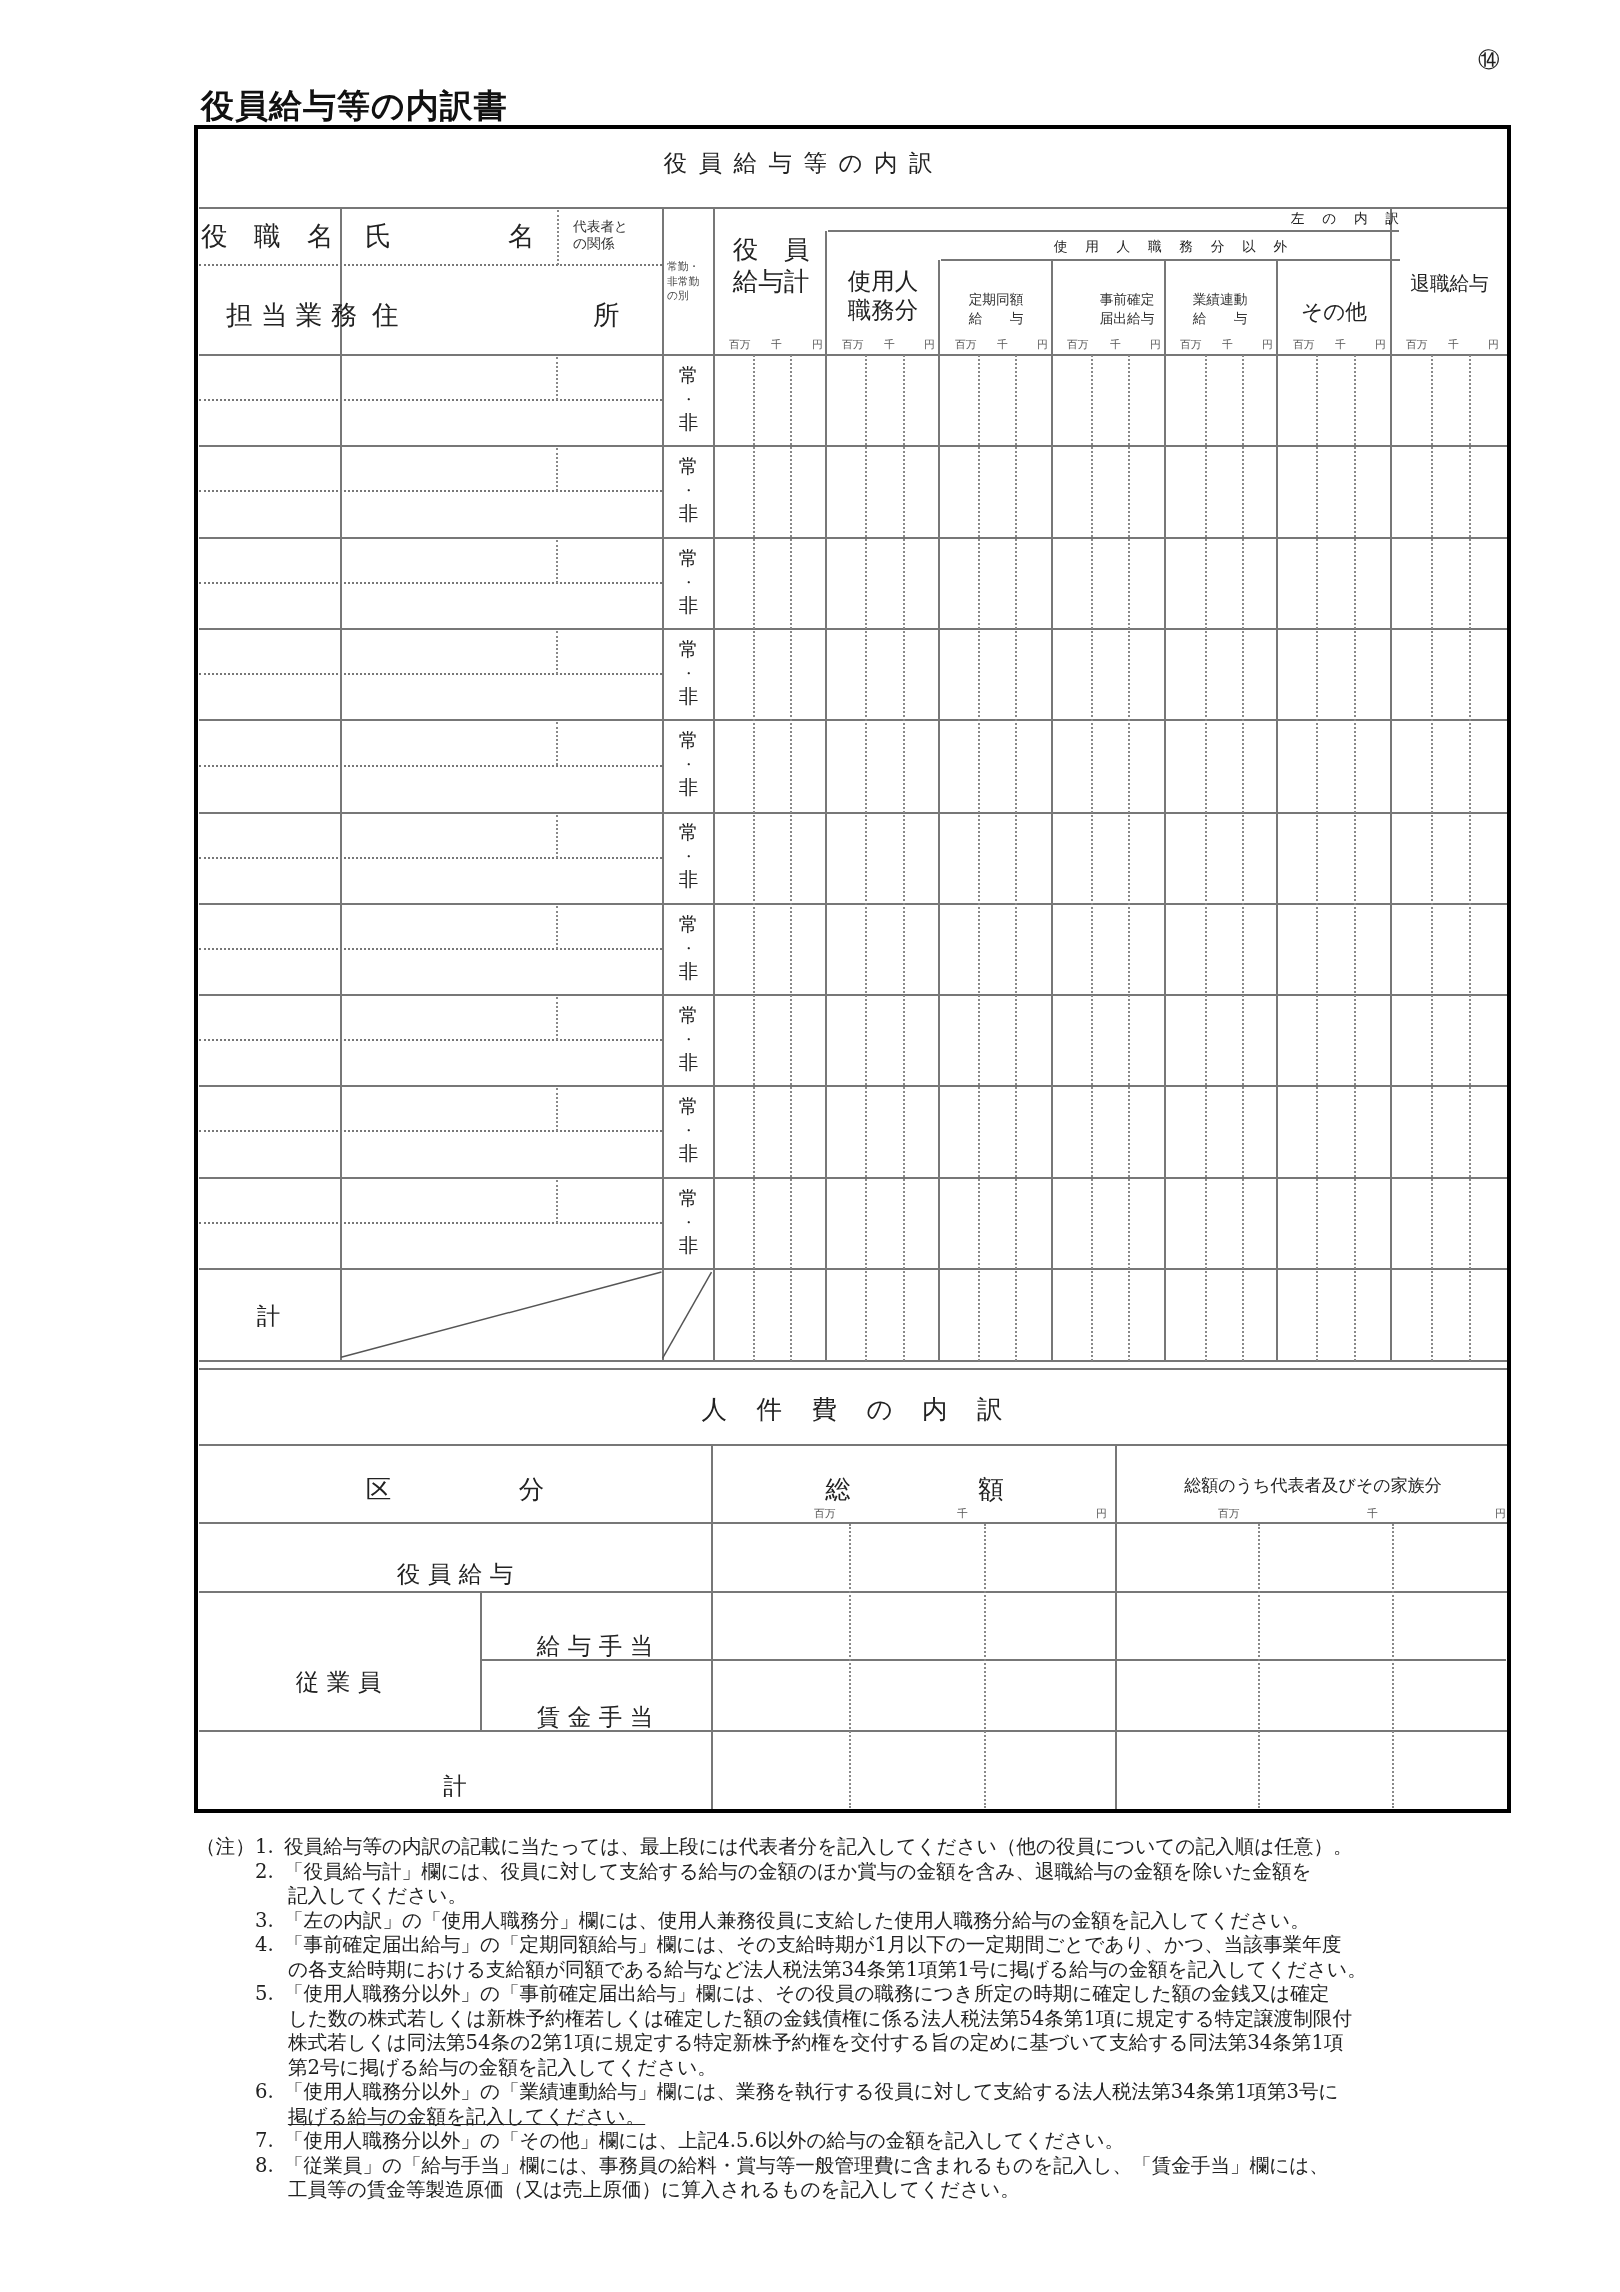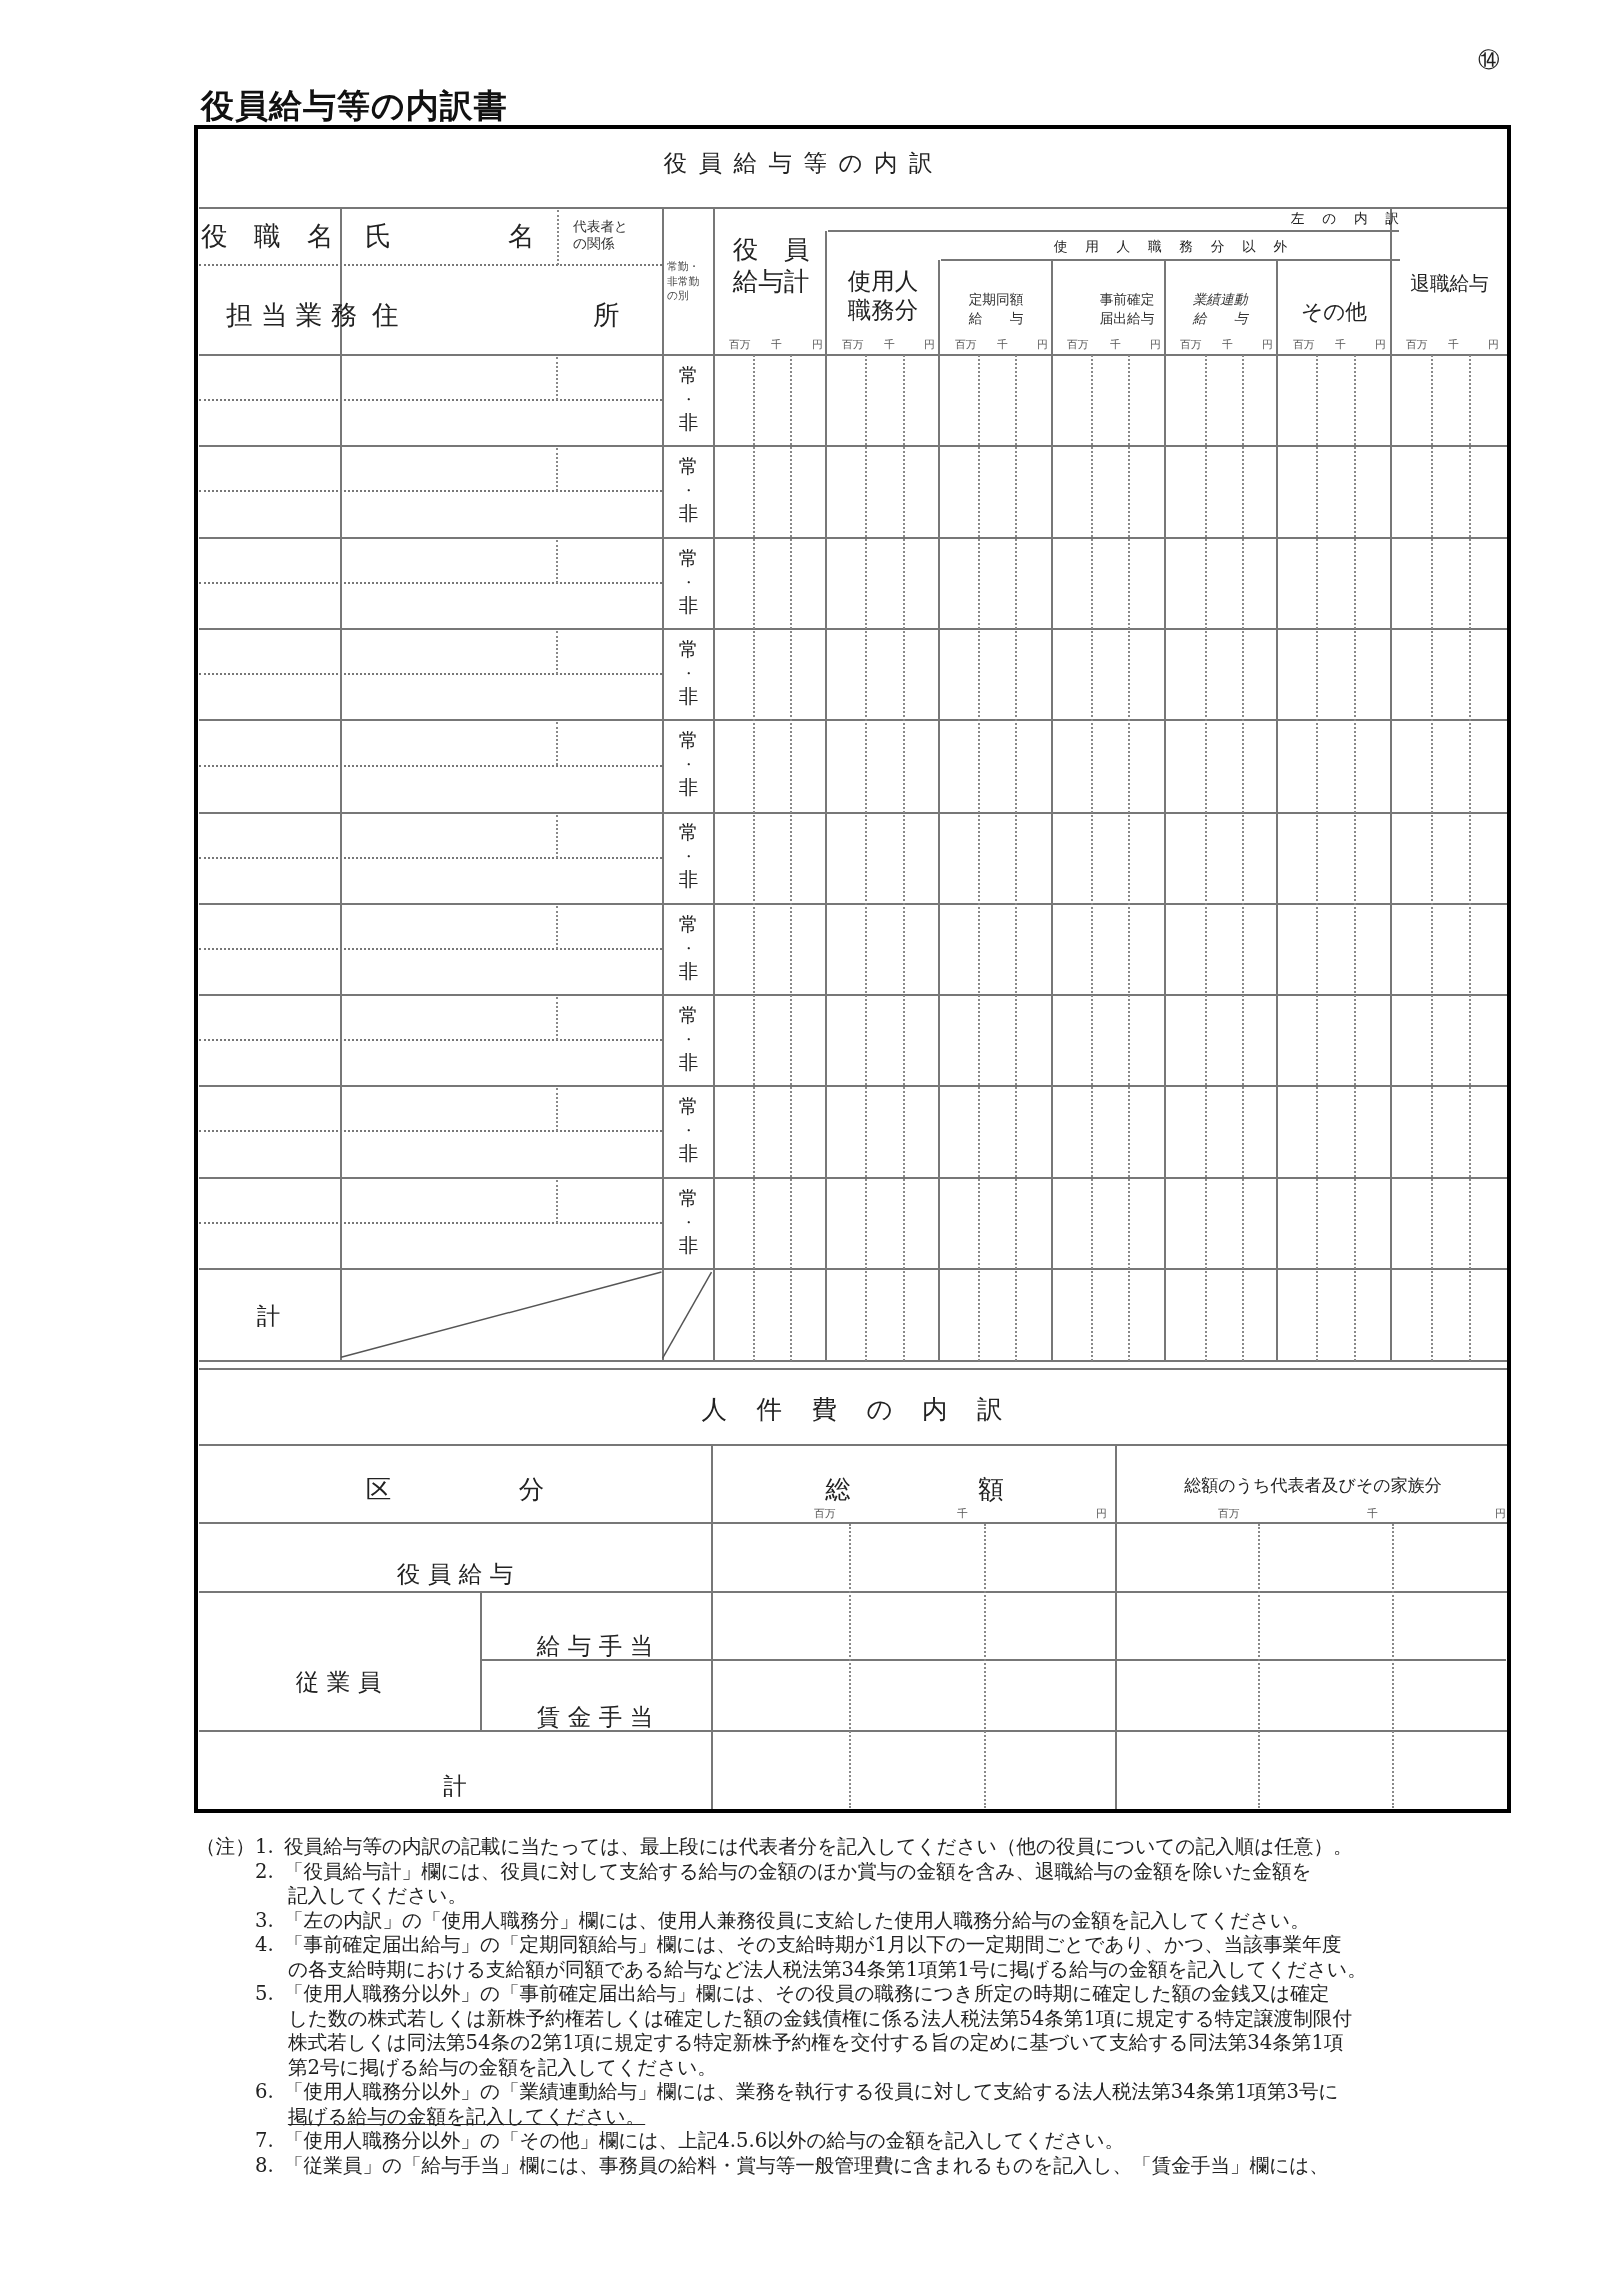--- a/index.html
+++ b/index.html
@@ -136,21 +136,21 @@
   <div>職務分</div>
 </div>
 <div class="t c small" style="left:941px;top:290px;width:110px;line-height:18.6px;">
   <div>定期同額</div>
   <div>給　　与</div>
 </div>
 <div class="t c small" style="left:1054px;top:290px;width:110px;line-height:18.6px;padding-left:18px;">
   <div>事前確定</div>
   <div>届出給与</div>
 </div>
-<div class="t c small" style="left:1166px;top:290px;width:108px;line-height:18.6px;font-style:italic;">
+<div class="t c small" style="left:1166px;top:290px;width:108px;line-height:18.6px;">
   <div>業績連動</div>
   <div>給　　与</div>
 </div>
 <div class="t c" style="left:1279px;top:297px;width:110px;font-size:21.6px;">その他</div>
 <div class="t c" style="left:1392px;top:270px;width:115px;font-size:19.6px;">退職給与</div>
 
 <div id="units">
     <span class="unit" style="left: 729px; top: 338px;">百万</span>
     <span class="unit" style="left: 771px; top: 338px;">千</span>
     <span class="unit" style="left: 812px; top: 338px;">円</span>
@@ -383,14 +383,19 @@
     <div class="note">
       <span class="pre"></span>
       <span class="num">7.</span>
       <span class="body">「使用人職務分以外」の「その他」欄には、上記4.5.6以外の給与の金額を記入してください。</span>
     </div>
     <div class="note">
       <span class="pre"></span>
       <span class="num">8.</span>
       <span class="body">「従業員」の「給与手当」欄には、事務員の給料・賞与等一般管理費に含まれるものを記入し、「賃金手当」欄には、</span>
     </div>
+    <div class="note">
+      <span class="pre"></span>
+      <span class="num"></span>
+      <span class="body" style="padding-left: 3.9px;">工員等の賃金等製造原価（又は売上原価）に算入されるものを記入してください。</span>
+    </div>
   </div>
 
 
 </body></html>

